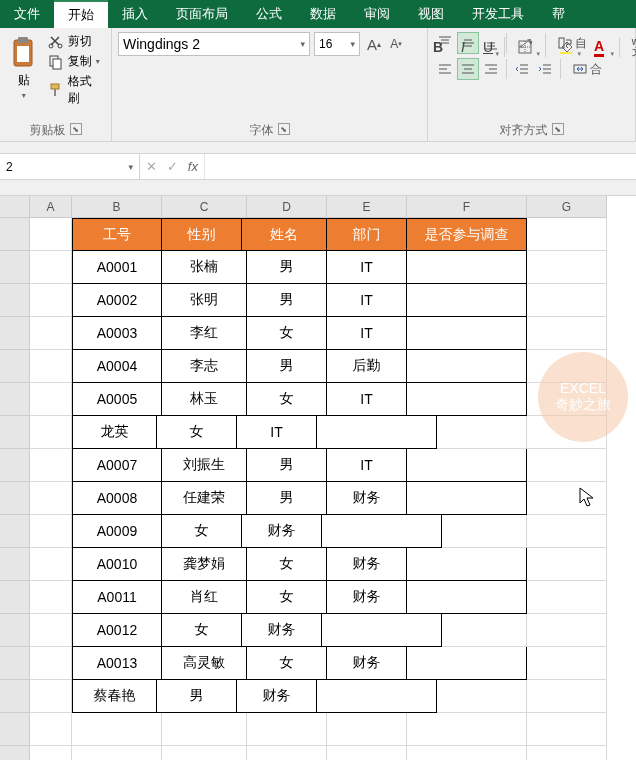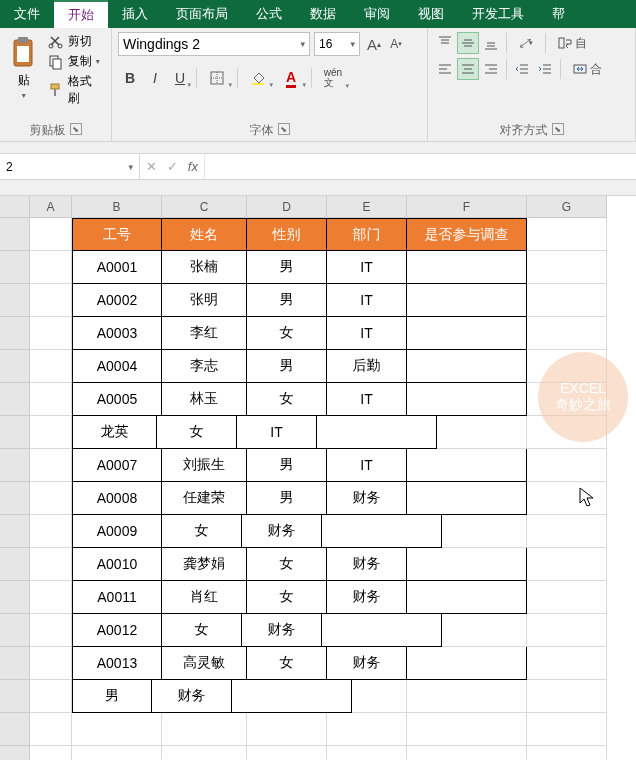--- a/index.html
+++ b/index.html
@@ -2,26 +2,26 @@
 <html><head>
 <meta charset="utf-8">
 <style>
 * { box-sizing: border-box; margin: 0; padding: 0; }
 body { font-family: "Microsoft YaHei", Arial, sans-serif; font-size: 12px; background: #fff; overflow: hidden; width: 636px; height: 760px; position: relative; }
 
 
 .tabs { height: 28px; background: #0d6b3e; display: flex; align-items: stretch; }
 .tab { padding: 0 14px; color: #fff; font-size: 13px; display: flex; align-items: center; cursor: pointer; }
 .tab.file { background: #0d6b3e; }
-.tab.active { background: #fff; color: #701a75; border-top: 2px solid #2c8a5a; }
+.tab.active { background: #fff; color: #000000; border-top: 2px solid #2c8a5a; }
 
 
 .ribbon { height: 114px; background: #f0f0f0; border-bottom: 1px solid #d4d4d4; display: flex; }
 .group { border-right: 1px solid #d4d4d4; padding: 4px 6px 2px; display: flex; flex-direction: column; justify-content: space-between; }
-.group-body { display: flex; flex-direction: column; gap: 4px; }
+.group-body { display: flex; flex-direction: row; gap: 20px; }
 .group-label { text-align: center; color: #666; font-size: 12px; padding-top: 3px; }
 .group-label-row { display: flex; align-items: center; justify-content: center; gap: 4px; }
 .dialog-launcher { width: 12px; height: 12px; border: 1px solid #999; display: flex; align-items: center; justify-content: center; font-size: 8px; color: #666; cursor: pointer; }
 
 
 .clipboard-body { display: flex; gap: 4px; }
 .paste-big { width: 36px; height: 72px; display: flex; flex-direction: column; align-items: center; justify-content: center; gap: 2px; cursor: pointer; }
 .paste-icon { width: 26px; height: 34px; }
 .mini-btns { display: flex; flex-direction: column; gap: 1px; }
 .mini-btn { display: flex; align-items: center; gap: 4px; padding: 1px 2px; cursor: pointer; font-size: 12px; }
@@ -505,22 +505,22 @@
             <div style="width: 85px; border-right: 1px solid rgb(217, 217, 217); border-bottom: 1px solid rgb(217, 217, 217);"></div>
             <div style="width: 80px; border-right: 1px solid rgb(217, 217, 217); border-bottom: 1px solid rgb(217, 217, 217);"></div>
             <div style="width: 80px; border-right: 1px solid rgb(217, 217, 217); border-bottom: 1px solid rgb(217, 217, 217);"></div>
             <div style="width: 120px; border-right: 1px solid rgb(217, 217, 217); border-bottom: 1px solid rgb(217, 217, 217);"></div>
             <div style="width: 80px; border-right: 1px solid rgb(217, 217, 217); border-bottom: 1px solid rgb(217, 217, 217);"></div>
           </div>
         </div>
       <div class="data-table" id="data-table" style="left:42px">
           <div class="drow">
             <div class="dcell dhead wB">工号</div>
+            <div class="dcell dhead wD">性别</div>
             <div class="dcell dhead wC">姓名</div>
-            <div class="dcell dhead wD">性别</div>
             <div class="dcell dhead wE">部门</div>
             <div class="dcell dhead wF">是否参与调查</div>
           </div>
           <div class="drow">
             <div class="dcell dbody wB">A0001</div>
             <div class="dcell dbody wC">张楠</div>
             <div class="dcell dbody wD">男</div>
             <div class="dcell dbody wE">IT</div>
             <div class="dcell dbody wF"></div>
           </div>
@@ -599,20 +599,21 @@
             <div class="dcell dbody wF"></div>
           </div>
           <div class="drow">
             <div class="dcell dbody wB">A0013</div>
             <div class="dcell dbody wC">高灵敏</div>
             <div class="dcell dbody wD">女</div>
             <div class="dcell dbody wE">财务</div>
             <div class="dcell dbody wF"></div>
           </div>
           <div class="drow">
+            <div class="dcell dbody wC">蔡春艳</div>
             <div class="dcell dbody wD">男</div>
             <div class="dcell dbody wE">财务</div>
             <div class="dcell dbody wF"></div>
           </div>
         </div>
     </div>
   </div>
 </div>
 
 <div class="watermark">

